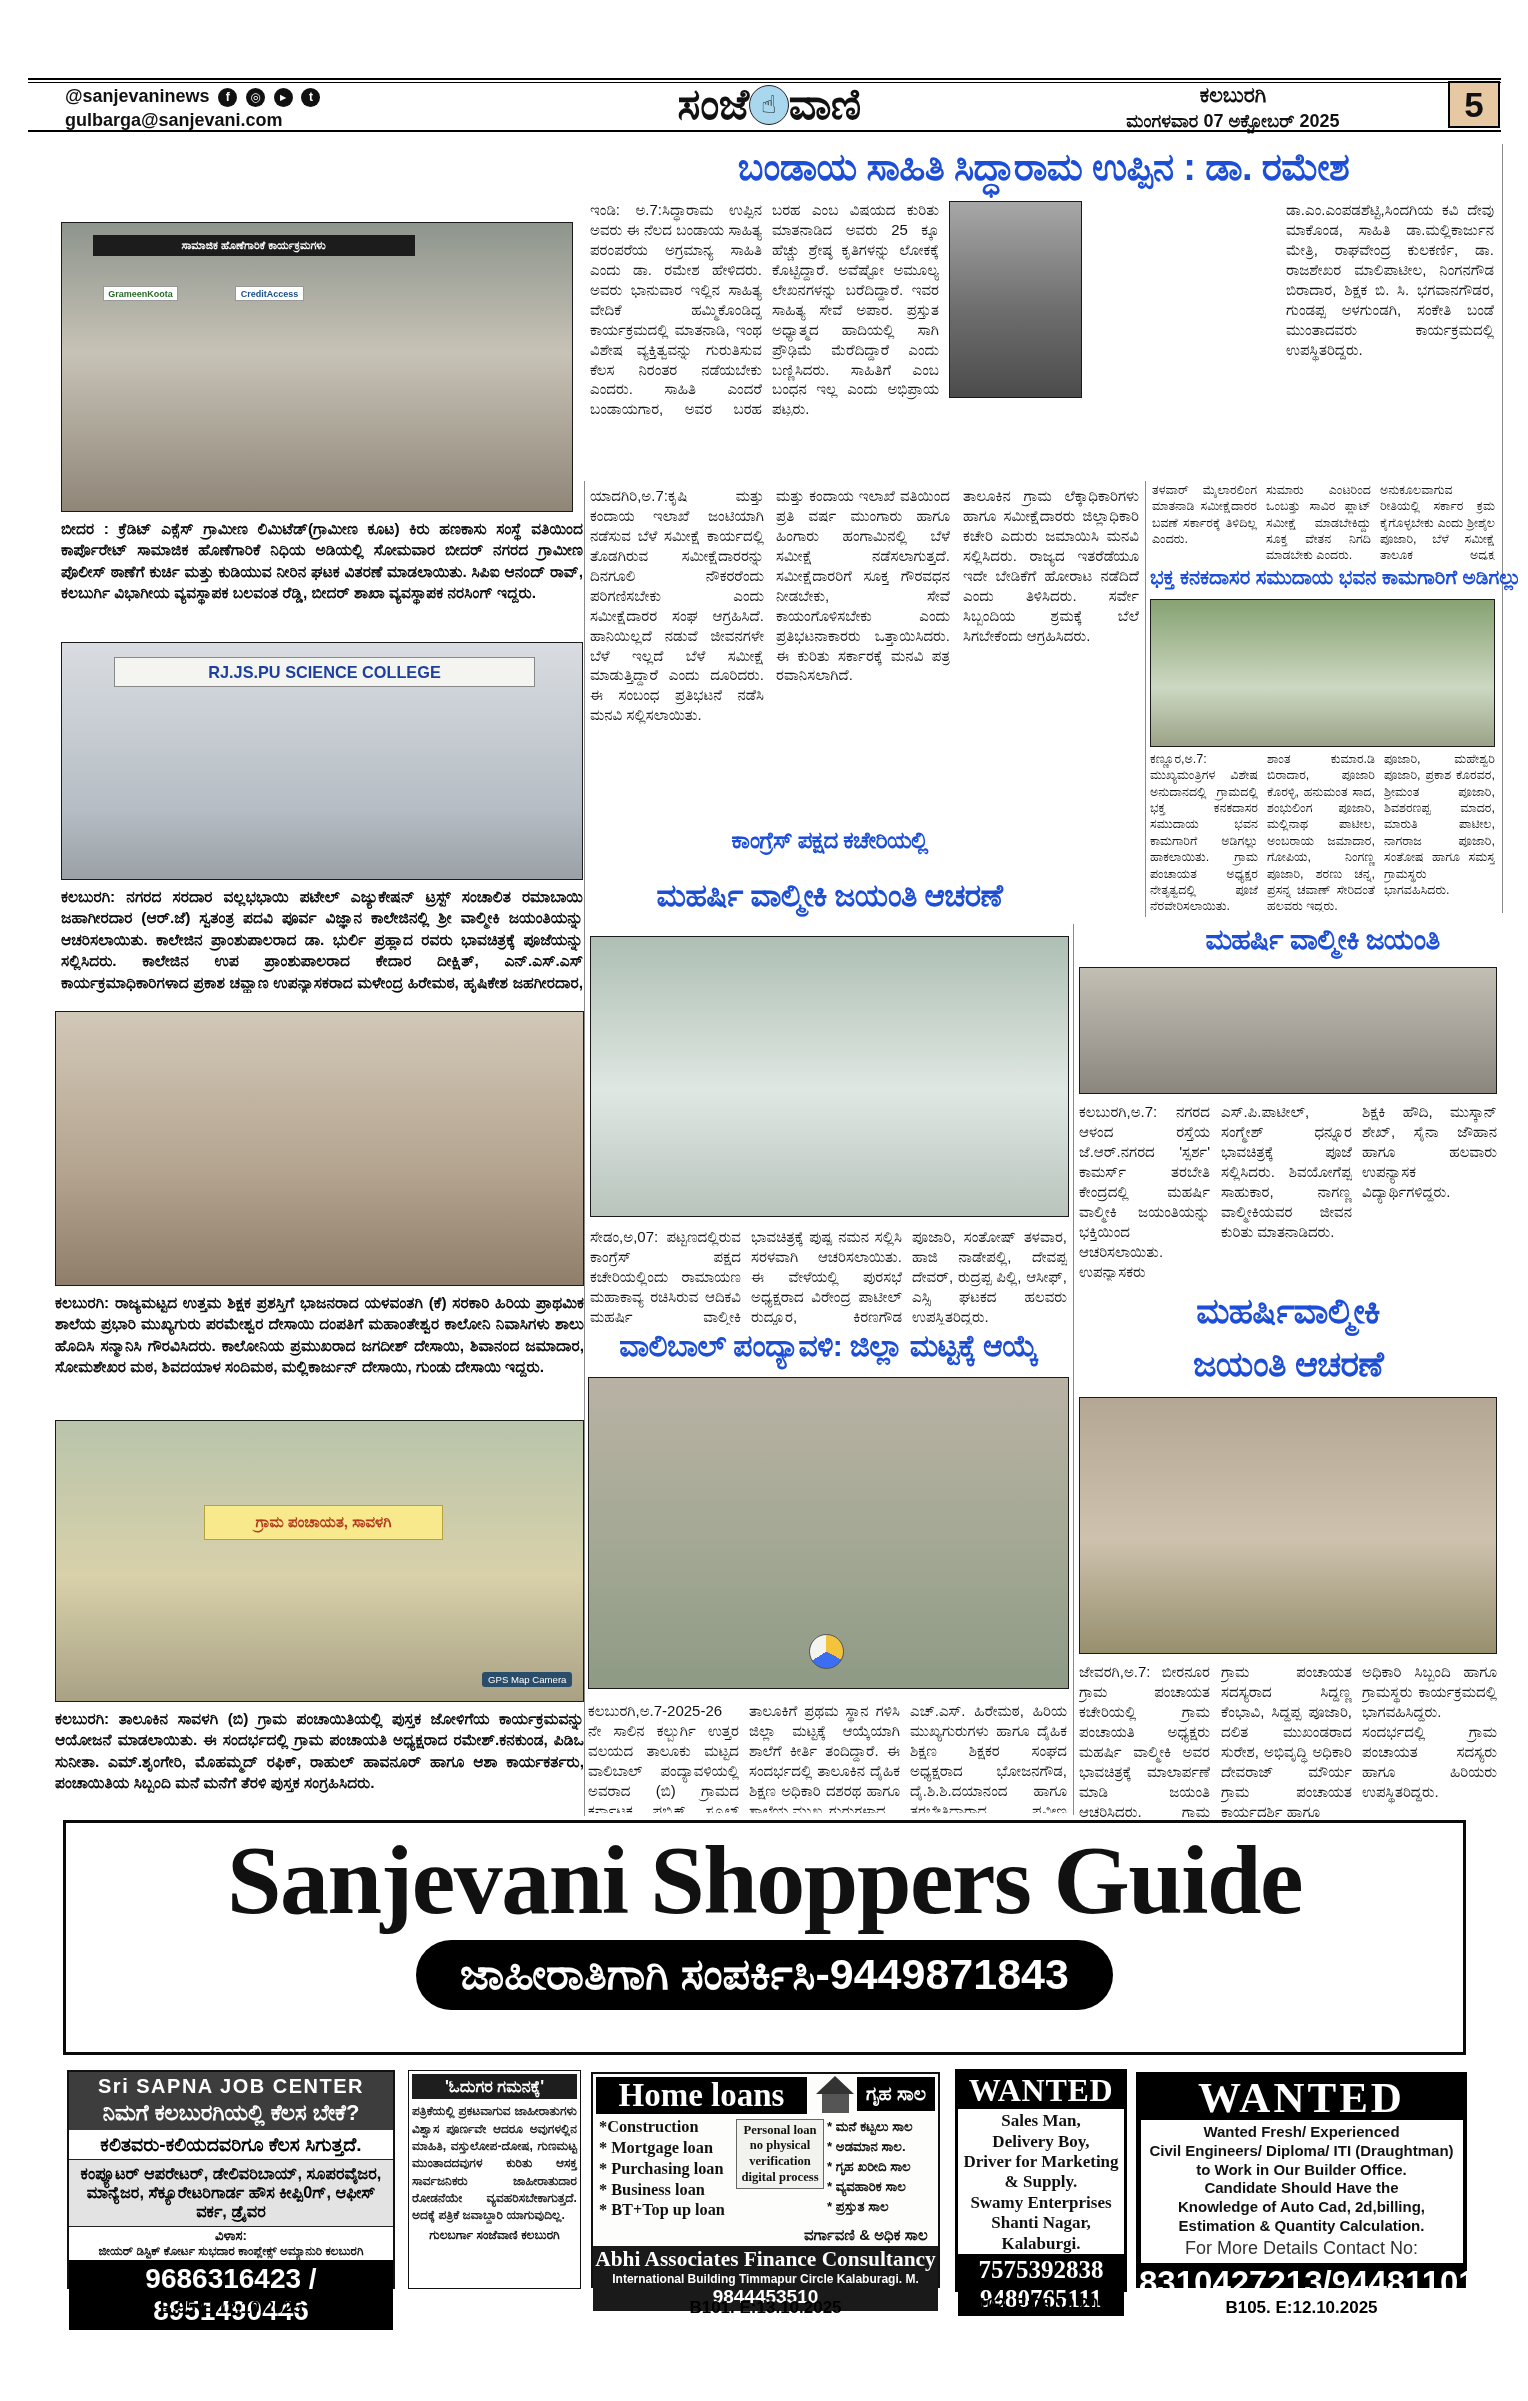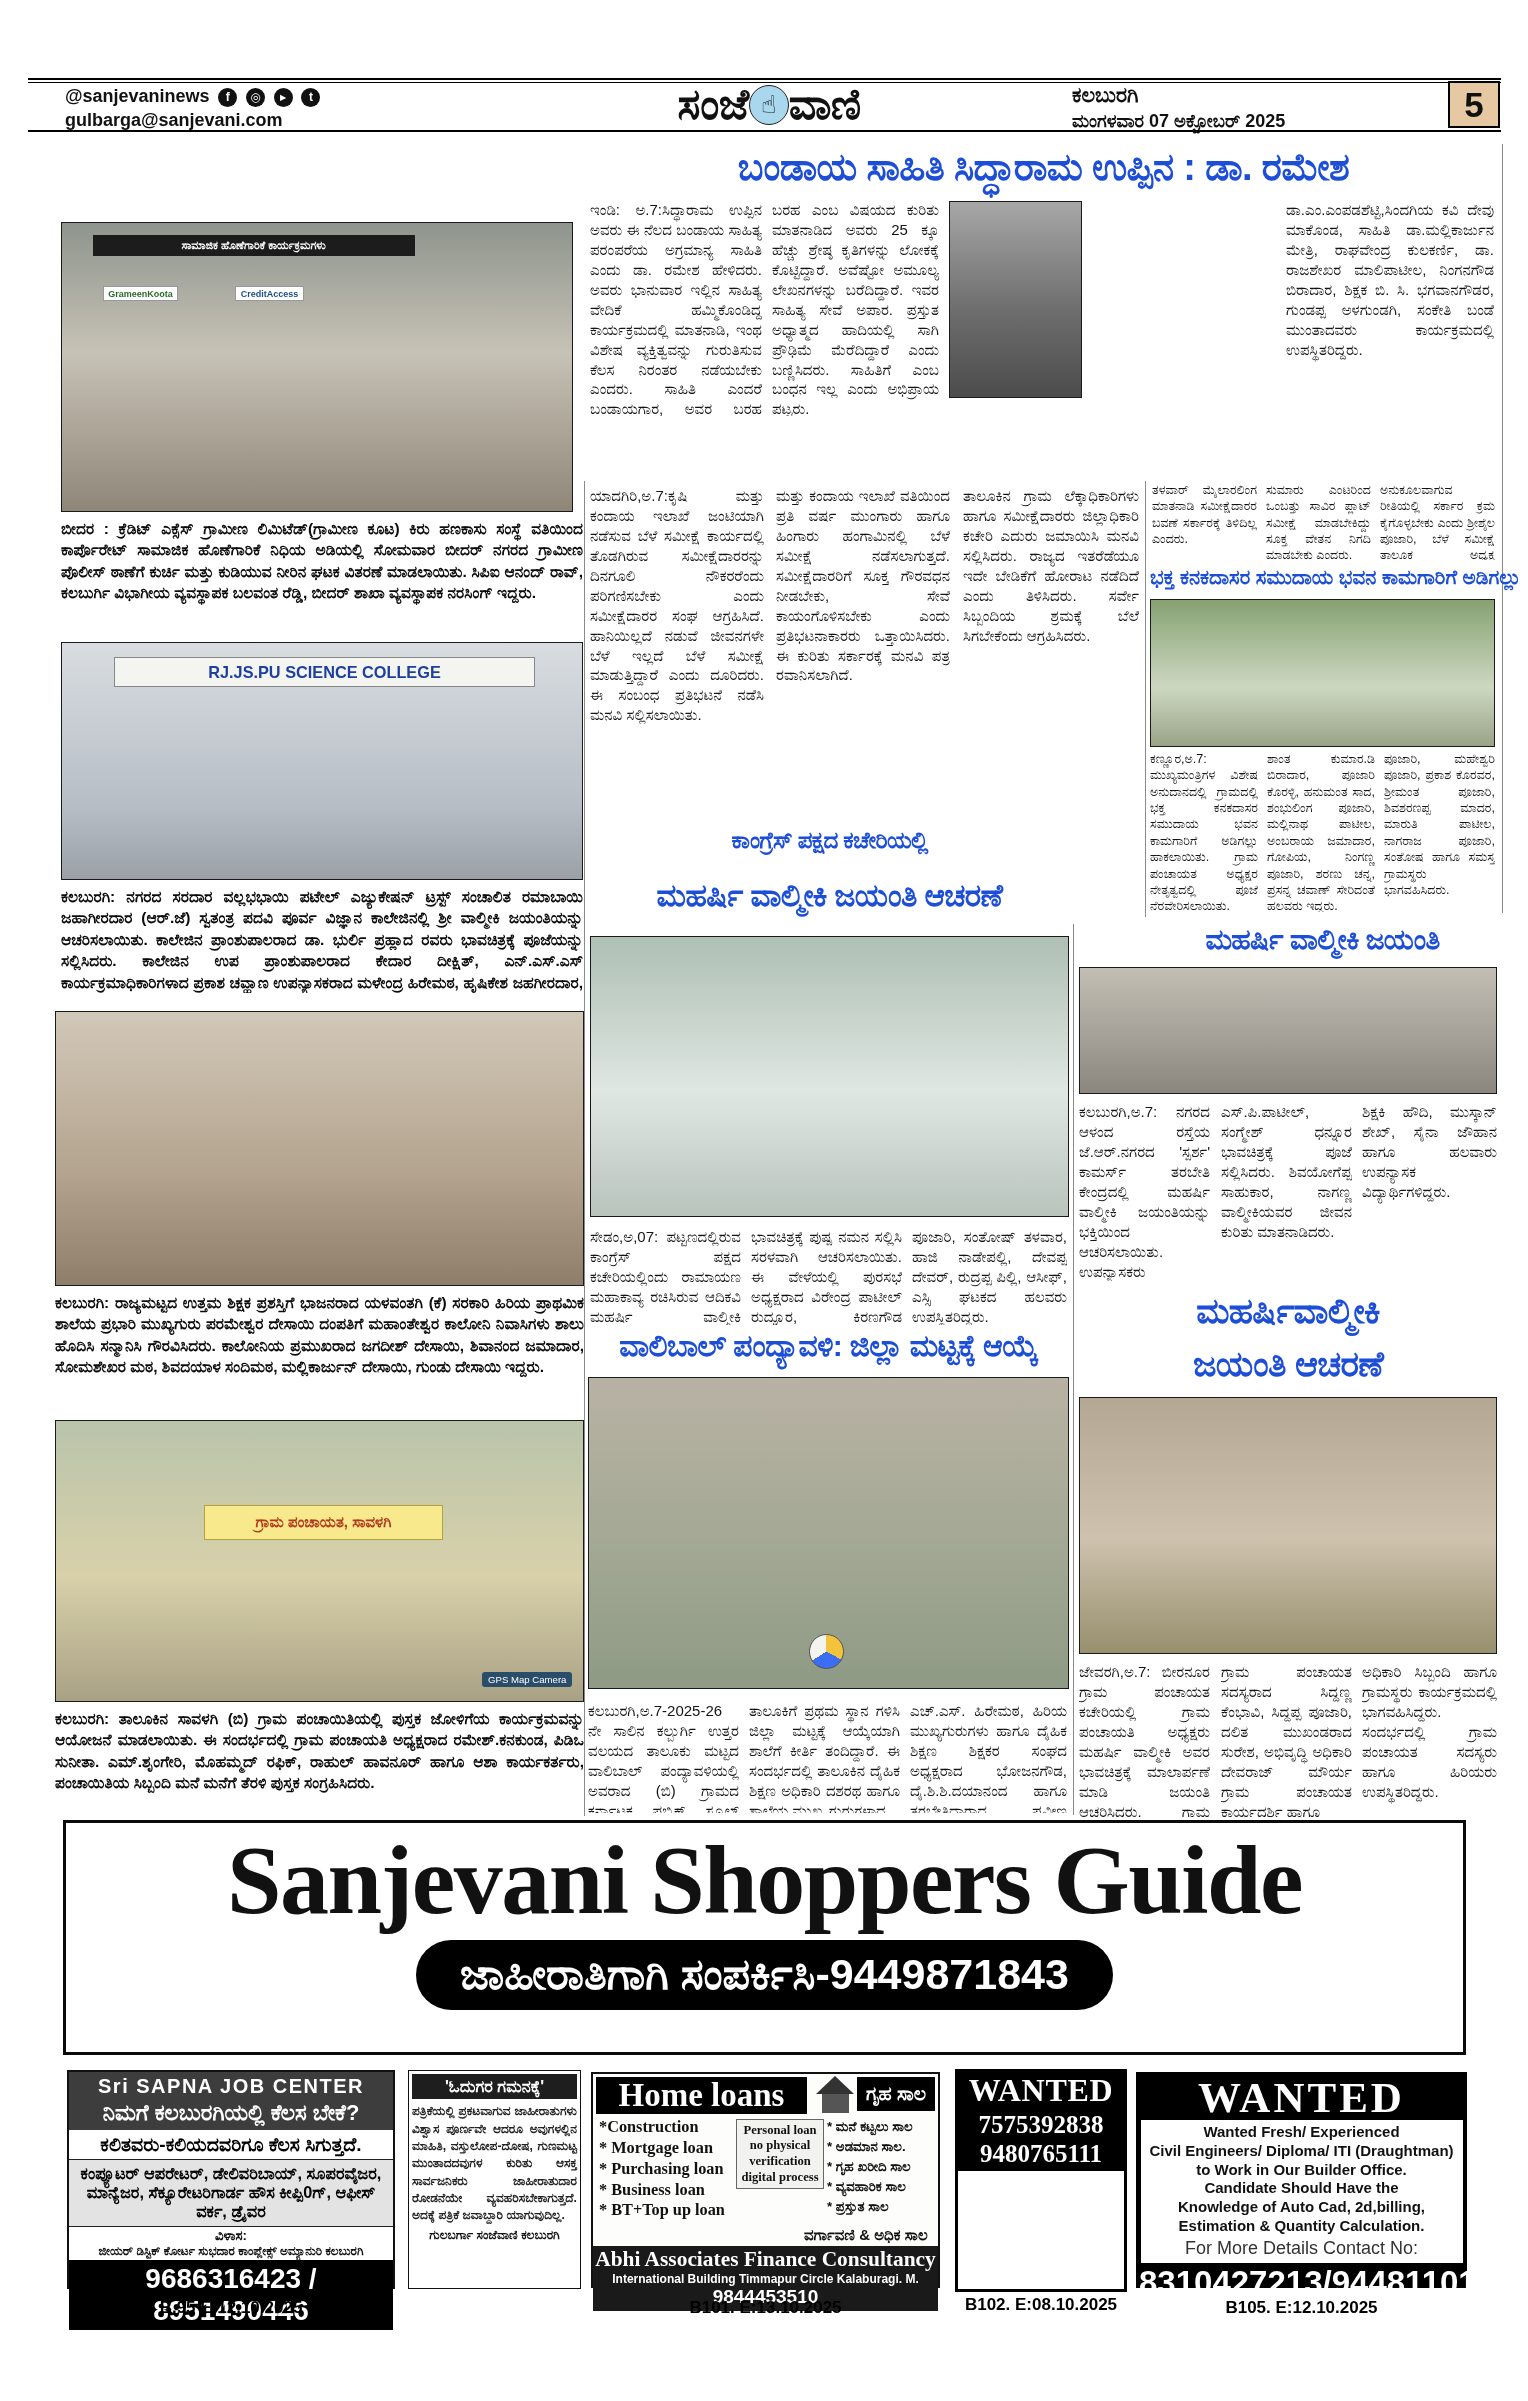--- a/index.html
+++ b/index.html
@@ -38,21 +38,21 @@
       <span class="icon-circle" style="font-size:8.1px;">▶</span>
       <span class="icon-circle">t</span>
     </div>
     <div style="font-size:18px;font-weight:bold;margin-top:3px;">gulbarga@sanjevani.com</div>
   </div>
 
   <div class="abs" style="left:562px;top:80px;width:414px;height:49px;text-align:center;font-weight:900;font-size:43px;letter-spacing:-0.7px;">
     <span>ಸಂಜೆ</span><span style="display:inline-block;width:38px;height:38px;border-radius:50%;background:#a9d7ee;border:1.5px solid #222;font-size:25px;line-height:37px;vertical-align:6px;">☝</span><span>ವಾಣಿ</span>
   </div>
 
-  <div class="abs" style="left:1072px;top:83px;width:370px;text-align:left;">
+  <div class="abs" style="left:1048px;top:83px;width:370px;text-align:center;">
     <div style="font-size:21px;font-weight:900;">ಕಲಬುರಗಿ</div>
     <div style="font-size:18px;font-weight:bold;margin-top:4.4px;">ಮಂಗಳವಾರ 07 ಅಕ್ಟೋಬರ್ 2025</div>
   </div>
 
   <div class="abs" style="left:1448px;top:81px;width:52px;height:47px;background:#e6c9a2;border:2.2px solid #000;text-align:center;">
     <span style="font-size:35px;font-weight:900;line-height:44px;">5</span>
   </div>
 
   <div class="vrule" style="left:584px;top:481px;height:1335px;"></div>
   <div class="vrule" style="left:1073px;top:924px;height:891px;"></div>
@@ -187,20 +187,29 @@
       <div style="font-size:12px;font-weight:bold;">
         <span>International Building Timmapur Circle Kalaburagi.  M.</span>
         <span style="font-size:19px;font-weight:900;">9844453510</span>
       </div>
     </div>
   </div>
   <div class="adcode" style="left:591px;top:2298px;width:349px;">B101. E:13.10.2025</div>
 
   <div class="abs" style="left:955px;top:2069px;width:172px;height:223px;border:3px solid #000;">
     <div class="serif" style="background:#000;color:#fff;text-align:center;font-size:32px;font-weight:bold;letter-spacing:0.7px;">WANTED</div>
+    <div class="serif" style="text-align:center;font-size:17px;font-weight:bold;line-height:1.2;padding-top:2.2px;">
+      <div>Sales Man,</div>
+      <div>Delivery Boy,</div>
+      <div>Driver for Marketing</div>
+      <div>&amp; Supply.</div>
+      <div>Swamy Enterprises</div>
+      <div>Shanti Nagar,</div>
+      <div>Kalaburgi.</div>
+    </div>
     <div class="serif" style="background:#000;color:#fff;text-align:center;font-size:25px;font-weight:bold;line-height:1.15;padding:2.2px 0;">
       <div>7575392838</div>
       <div>9480765111</div>
     </div>
   </div>
   <div class="adcode" style="left:955px;top:2295px;width:172px;">B102. E:08.10.2025</div>
 
   <div class="abs" style="left:1136px;top:2072px;width:331px;height:216px;border:3px solid #000;background:#000;">
     <div class="serif" style="color:#fff;text-align:center;font-size:43px;font-weight:bold;letter-spacing:3px;line-height:1.05;">WANTED</div>
     <div style="background:#fff;margin:0 1.5px;text-align:center;font-weight:bold;font-size:15px;line-height:1.25;padding:3px 1.5px;">

